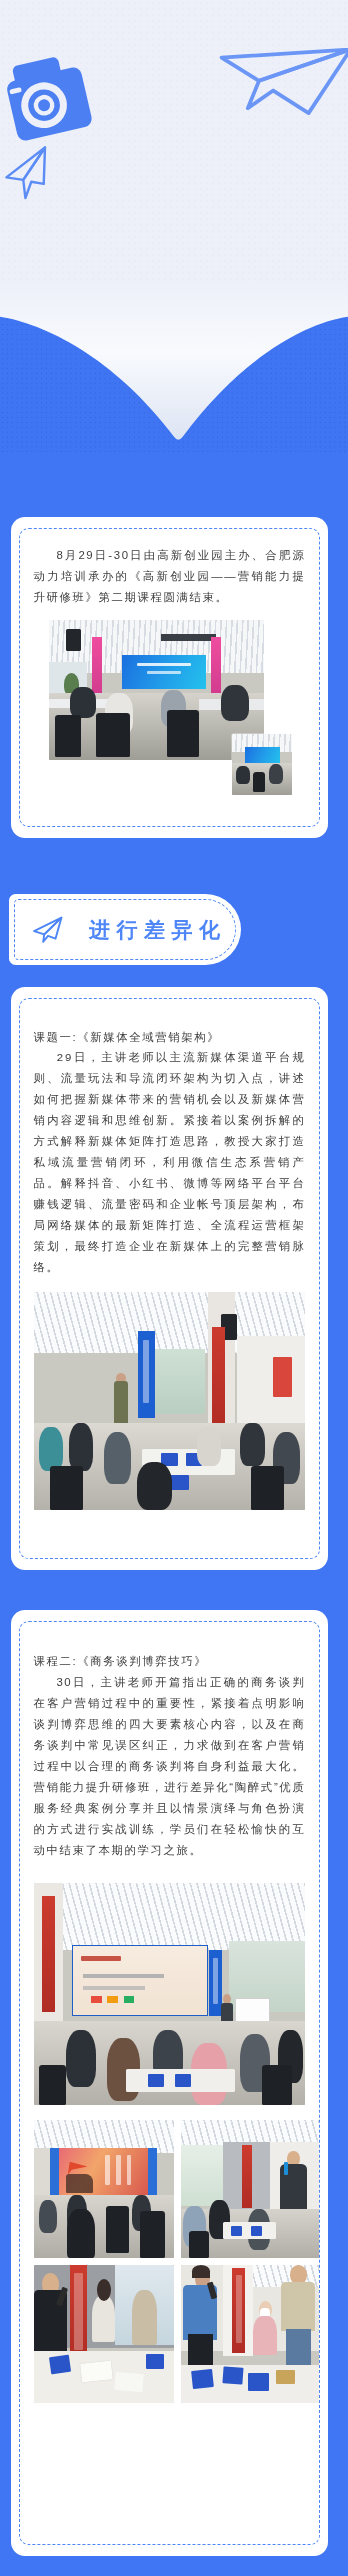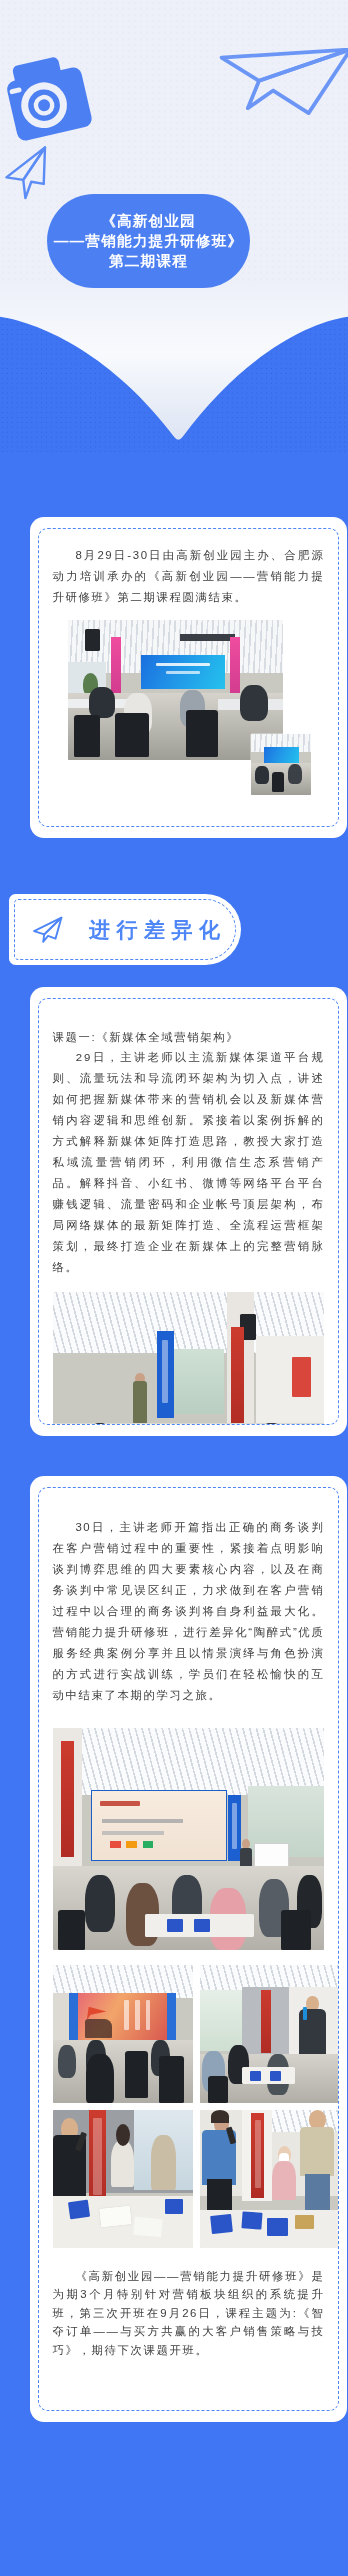--- a/index.html
+++ b/index.html
@@ -19,21 +19,21 @@
   #drape{position:absolute;left:0;top:283px;width:348px;height:169px;display:block;}
   .deco{position:absolute;}
   #title-pill{
     position:absolute;left:47px;top:194px;width:203px;height:94px;
     background:#4c7ff2;border-radius:48px;z-index:5;
     display:flex;flex-direction:column;justify-content:center;align-items:center;
     color:#fff;font-size:14.7px;font-weight:bold;line-height:20px;letter-spacing:1.1px;text-align:center;
   }
   
   .card{
-    background:#ffffff;border-radius:14px;width:317px;margin-left:30px;
+    background:#ffffff;border-radius:14px;width:317px;margin-left:11px;
     box-sizing:border-box;padding:11px 7.6px;position:relative;overflow:hidden;
   }
   .dash{
     border:1.6px dashed #4e86f7;border-radius:9.8px;height:100%;
     box-sizing:border-box;padding:16.3px 14px 0;overflow:hidden;
   }
   .para{
     margin:0;color:#3d3d3d;font-size:11.4px;line-height:21px;letter-spacing:1.6px;
     text-align:justify;text-indent:2em;font-weight:500;
   }
@@ -110,25 +110,20 @@
     <defs>
       <linearGradient id="dg" x1="0" y1="0" x2="0" y2="1">
         <stop offset="0" stop-color="#edf0f9"></stop>
         <stop offset="0.45" stop-color="#f8fafd"></stop>
         <stop offset="1" stop-color="#dde4f3"></stop>
       </linearGradient>
     </defs>
     <path d="M0,0 H640 V62 C560,74 446,136 336,282 Q328,293 320,282 C210,136 80,74 0,62 Z" fill="url(#dg)"></path>
   </svg>
 
-  <div id="title-pill">
-    <div>《高新创业园</div>
-    <div>——营销能力提升研修班》</div>
-    <div>第二期课程</div>
-  </div>
 </div>
 
 <div class="card" id="card1" style="margin-top:65px;height:321px;">
   <div class="dash">
     <p class="para">8月29日-30日由高新创业园主办、合肥源动力培训承办的《高新创业园——营销能力提升研修班》第二期课程圆满结束。</p>
 
     <div id="collage">
 
       <div class="ph" id="photo1">
         <div class="s slats" style="left:0;top:0;width:100%;height:38%;"></div>
@@ -171,21 +166,21 @@
     <svg style="margin-left:16.3px;" width="34" height="29" viewBox="0 0 62 54">
       <g stroke="#4e86f7" stroke-width="3.5" fill="none" stroke-linejoin="round">
         <path d="M56 5 L5 30 L24 36 Z"></path>
         <path d="M56 5 L24 36 L22 50 L31 39 L45 44 Z"></path>
       </g>
     </svg>
     <span class="label">进行差异化</span>
   </div>
 </div>
 
-<div class="card" id="card2" style="margin-top:22px;height:449px;">
+<div class="card" id="card2" style="margin-top:22px;height:583px;">
   <div class="dash" style="padding-top:28px;">
     <p class="para para-title" style="margin-bottom:0;">课题一:《新媒体全域营销架构》</p>
     <p class="para" style="margin-top:0;font-family:Liberation Mono, monospace;">29日，主讲老师以主流新媒体渠道平台规则、流量玩法和导流闭环架构为切入点，讲述如何把握新媒体带来的营销机会以及新媒体营销内容逻辑和思维创新。紧接着以案例拆解的方式解释新媒体矩阵打造思路，教授大家打造私域流量营销闭环，利用微信生态系营销产品。解释抖音、小红书、微博等网络平台平台赚钱逻辑、流量密码和企业帐号顶层架构，布局网络媒体的最新矩阵打造、全流程运营框架策划，最终打造企业在新媒体上的完整营销脉络。</p>
 
     <div class="ph" style="width:100%;height:218px;margin-top:13px;">
       <div class="s slats2" style="left:0;top:0;width:100%;height:28%;"></div>
       <div class="s" style="left:64%;top:0;width:10%;height:62%;background:#e9e5e0;"></div>
       <div class="s" style="left:69%;top:10%;width:6%;height:12%;background:#23262b;border-radius:1.6px;"></div>
       <div class="s banner-red" style="left:65.5%;top:16%;width:5%;height:48%;"></div>
       <div class="s" style="left:41%;top:26%;width:22%;height:30%;background:linear-gradient(180deg,#cfe0d4,#b9cfc2);"></div>
@@ -212,20 +207,21 @@
       <div class="s person" style="left:88%;top:64%;width:10%;height:24%;background:#42484f;"></div>
       <div class="s person" style="left:38%;top:78%;width:13%;height:22%;background:#23262b;"></div>
       <div class="s chair" style="left:6%;top:80%;width:12%;height:20%;"></div>
       <div class="s chair" style="left:80%;top:80%;width:12%;height:20%;"></div>
     </div>
   </div>
 </div>
 
 <div class="card" id="card3" style="margin-top:40px;height:946px;">
   <div class="dash" style="padding-top:29px;">
+    <p class="para para-title" style="margin-bottom:0;">课程二:《商务谈判博弈技巧》</p>
     <p class="para" style="margin-top:0;">30日，主讲老师开篇指出正确的商务谈判在客户营销过程中的重要性，紧接着点明影响谈判博弈思维的四大要素核心内容，以及在商务谈判中常见误区纠正，力求做到在客户营销过程中以合理的商务谈判将自身利益最大化。营销能力提升研修班，进行差异化“陶醉式”优质服务经典案例分享并且以情景演绎与角色扮演的方式进行实战训练，学员们在轻松愉快的互动中结束了本期的学习之旅。</p>
 
     <div class="ph" style="width:100%;height:222px;margin-top:22px;">
       <div class="s slats2" style="left:0;top:0;width:100%;height:30%;"></div>
       <div class="s" style="left:0;top:0;width:11%;height:100%;background:#ebe8e3;"></div>
       <div class="s banner-red" style="left:3%;top:6%;width:5%;height:52%;"></div>
       <div class="s" style="left:72%;top:26%;width:28%;height:32%;background:linear-gradient(180deg,#d9e4dc,#c3d4c8);"></div>
 
       <div class="s" style="left:14%;top:28%;width:50%;height:32%;background:linear-gradient(180deg,#f7ece0,#f1e2d2);border:1.1px solid #1c5fc8;box-sizing:border-box;">
         <div style="position:absolute;left:6%;top:14%;width:30%;height:8%;background:#c0392b;border-radius:1.1px;opacity:.85;"></div>
@@ -343,16 +339,15 @@
         <div class="s" style="left:52%;top:37%;width:17%;height:28%;background:#e8b4b8;border-radius:40% 40% 8% 8%;"></div>
 
         <div class="s" style="left:0;top:72%;width:100%;height:28%;background:#efeeea;"></div>
         <div class="s namecard" style="left:8%;top:76%;width:15%;height:13%;transform:rotate(-6deg);"></div>
         <div class="s namecard" style="left:30%;top:74%;width:14%;height:12%;transform:rotate(4deg);"></div>
         <div class="s namecard" style="left:48%;top:78%;width:15%;height:13%;"></div>
         <div class="s" style="left:68%;top:76%;width:14%;height:10%;background:#c8a35a;border-radius:1.1px;"></div>
       </div>
     </div>
 
-    <p class="para" style="margin-top:18.5px;line-height:18.5px;">《高新创业园——营销能力提升研修班》是为期3个月特别针对营销板块组织的系统提升班，第三次开班在9月26日，课程主题为:《智夺订单——与买方共赢的大客户销售策略与技巧》，期待下次课题开班。</p>
   </div>
 </div>
 
 
 </body></html>

